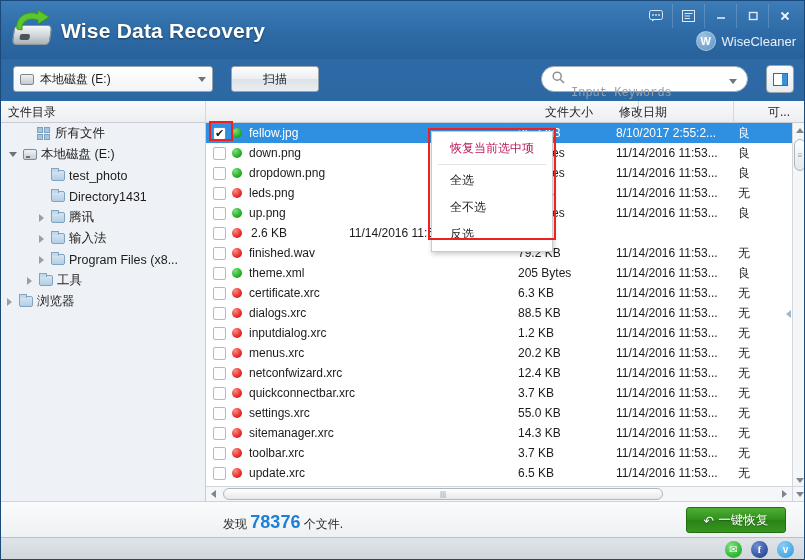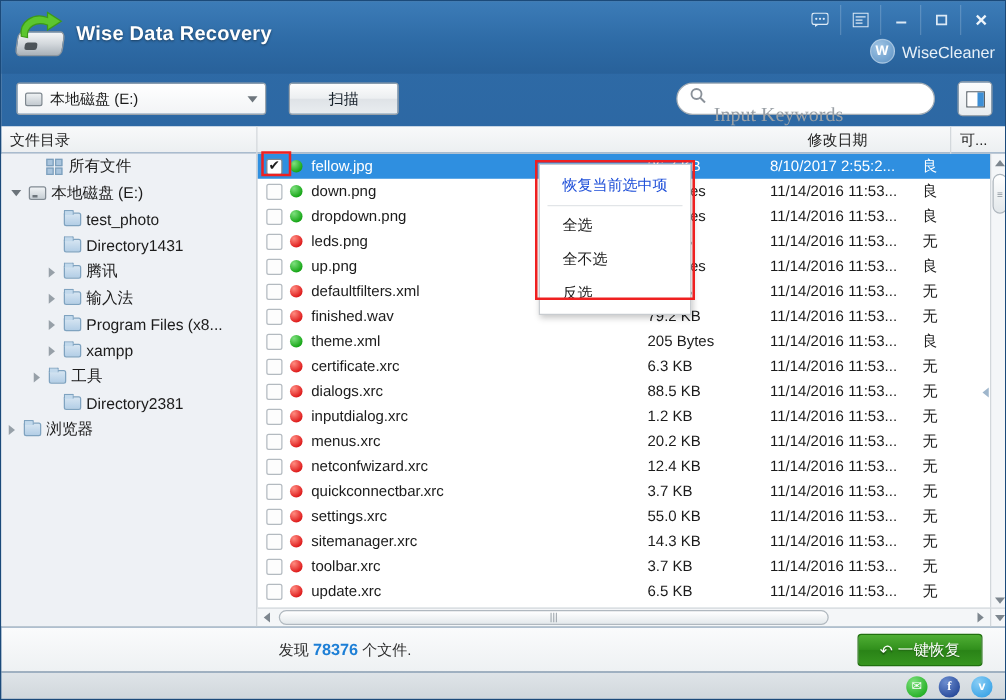--- a/index.html
+++ b/index.html
@@ -29,21 +29,21 @@
     border:1px solid #8d969e;
     transform: skewX(-8deg);
   }
   .logo-disk:after {
     content:""; position:absolute; left:6px; top:8px; width:10px; height:6px;
     background:#4d5459; border-radius:2px;
   }
   .logo-arrow { position:absolute; left:0px; top:0px; }
   .app-title {
     position:absolute; left:60px; top:18px;
-    color:#ffffff; font-size:16px; font-weight:bold;
+    color:#ffffff; font-size:21px; font-weight:bold;
     text-shadow: 0 1px 2px rgba(0,0,0,.45);
     letter-spacing:.2px;
   }
   .wincontrols {
     position:absolute; right:6px; top:2px; height:26px;
     display:flex; align-items:center;
   }
   .wc-btn {
     width:32px; height:24px; display:flex; align-items:center; justify-content:center;
     color:#dce9f5; font-size:13px; cursor:pointer;
@@ -94,21 +94,21 @@
     font-size:12px; color:#16202a; cursor:pointer;
   }
   .search-box {
     position:absolute; left:540px; top:7px; width:207px; height:26px;
     background:#ffffff; border:1px solid #a4adb5; border-radius:13px;
     display:flex; align-items:center; padding:0 10px;
   }
   .search-icon { flex:0 0 auto; margin-right:6px; }
   .search-input {
     flex:1 1 auto; border:none; outline:none; background:transparent;
-    font-size:16px; font-family:Liberation Serif, serif; color:#333;margin-top:28px;
+    font-size:12px; font-family:Liberation Mono, monospace; color:#333;margin-top:28px;
   }
   .search-input::placeholder { color:#9aa0a6; }
   .search-caret { margin-left:6px; }
   .panel-toggle {
     position:absolute; left:765px; top:6px; width:28px; height:28px;
     background: linear-gradient(180deg,#fbfcfd 0%, #e8ecef 100%);
     border:1px solid #9aa4ad; border-radius:4px;
     display:flex; align-items:center; justify-content:center; cursor:pointer;
   }
   .pt-icon { width:15px; height:13px; border:1px solid #5a6268; display:flex; }
@@ -244,36 +244,36 @@
   .ctxmenu {
     position:absolute; left:430px; top:130px; width:122px;
     background:#ffffff; border:1px solid #c8ccd0;
     box-shadow: 1px 2px 5px rgba(0,0,0,.22);
     z-index:40; padding:3px 0;
   }
   .ctx-item {
     height:27px; display:flex; align-items:center; padding-left:18px;
     font-size:12px; color:#1b1b1b; cursor:pointer; white-space:nowrap;
   }
-  .ctx-item.disabled { color:#1d4ed8; cursor:default; }
+  .ctx-item.disabled { color:#be185d; cursor:default; }
   .ctx-sep { height:1px; background:#e2e5e8; margin:2px 6px; }
   .hl-red {
     position:absolute; border:2px solid #ef2020; z-index:41; pointer-events:none;
   }
 
   
   .statusbar {
     position:absolute; left:0; top:500px; width:805px; height:36px;
     background: linear-gradient(180deg,#fafbfc 0%, #eef1f3 100%);
     border-top:1px solid #cdd3d8;
   }
   .found-text {
     position:absolute; left:222px; top:10px; font-size:12px; color:#2b2b2b;
   }
-  .found-count { color:#1d7fd6; font-weight:bold; font-size:13px; }
+  .found-count { color:#1d7fd6; font-weight:bold; font-size:18px; }
   .recover-btn {
     position:absolute; left:685px; top:5px; width:100px; height:26px;
     background: linear-gradient(180deg,#4fae34 0%, #31901c 48%, #2a8317 52%, #36951f 100%);
     border:1px solid #20700f; border-radius:3px;
     display:flex; align-items:center; justify-content:center; gap:4px;
     color:#ffffff; font-size:12.5px; cursor:pointer;
     text-shadow:0 1px 1px rgba(0,0,0,.35);
   }
 
   
@@ -376,21 +376,22 @@
       <div class="pt-icon">
         <div class="pt-left"></div>
           <div class="pt-right"></div>
       </div>
     </div>
   </div>
 
   <div class="colheader">
     <div class="ch" style="left:0; width:205px;">文件目录</div>
     <div class="ch" style="left:205px; width:332px;margin-top:36px;">文件名称</div>
-    <div class="ch" style="left:638px; width:122px;">修改日期</div>
+    <div class="ch" style="left:537px; width:101px;">文件大小</div>
+    <div class="ch" style="left:611px; width:122px;">修改日期</div>
     <div class="ch" style="left:760px; width:45px; border-right:none;">可...</div>
   </div>
 
   <div class="main">
 
     <div class="sidebar">
       <div id="tree-root">
           <div class="tree-item" style="padding-left: 18px;">
             <span class="tw"></span>
             <span class="ico">
@@ -446,44 +447,28 @@
           </div>
           <div class="tree-item" style="padding-left: 32px;">
             <span class="tw">
               <span class="arrow-right"></span>
             </span>
             <span class="ico">
               <span class="folder-ico"></span>
             </span>
             <span class="tree-label">Program Files (x8...</span>
           </div>
-          <div class="tree-item" style="padding-left: 32px;">
-            <span class="tw">
-              <span class="arrow-right"></span>
-            </span>
-            <span class="ico">
-              <span class="folder-ico"></span>
-            </span>
-            <span class="tree-label">xampp</span>
-          </div>
           <div class="tree-item" style="padding-left: 20px;">
             <span class="tw">
               <span class="arrow-right"></span>
             </span>
             <span class="ico">
               <span class="folder-ico"></span>
             </span>
             <span class="tree-label">工具</span>
-          </div>
-          <div class="tree-item" style="padding-left: 32px;">
-            <span class="tw"></span>
-            <span class="ico">
-              <span class="folder-ico"></span>
-            </span>
-            <span class="tree-label">Directory2381</span>
           </div>
           <div class="tree-item" style="">
             <span class="tw">
               <span class="arrow-right"></span>
             </span>
             <span class="ico">
               <span class="folder-ico"></span>
             </span>
             <span class="tree-label">浏览器</span>
           </div>
@@ -530,21 +515,20 @@
             <span class="cb"></span>
             <span class="dot g"></span>
             <span class="cname">up.png</span>
             <span class="csize">99 Bytes</span>
             <span class="cdate">11/14/2016 11:53...</span>
             <span class="cqual">良</span>
           </div>
           <div class="frow">
             <span class="cb"></span>
             <span class="dot r"></span>
-            <span class="cname">defaultfilters.xml</span>
             <span class="csize">2.6 KB</span>
             <span class="cdate">11/14/2016 11:53...</span>
             <span class="cqual">无</span>
           </div>
           <div class="frow">
             <span class="cb"></span>
             <span class="dot r"></span>
             <span class="cname">finished.wav</span>
             <span class="csize">79.2 KB</span>
             <span class="cdate">11/14/2016 11:53...</span>

